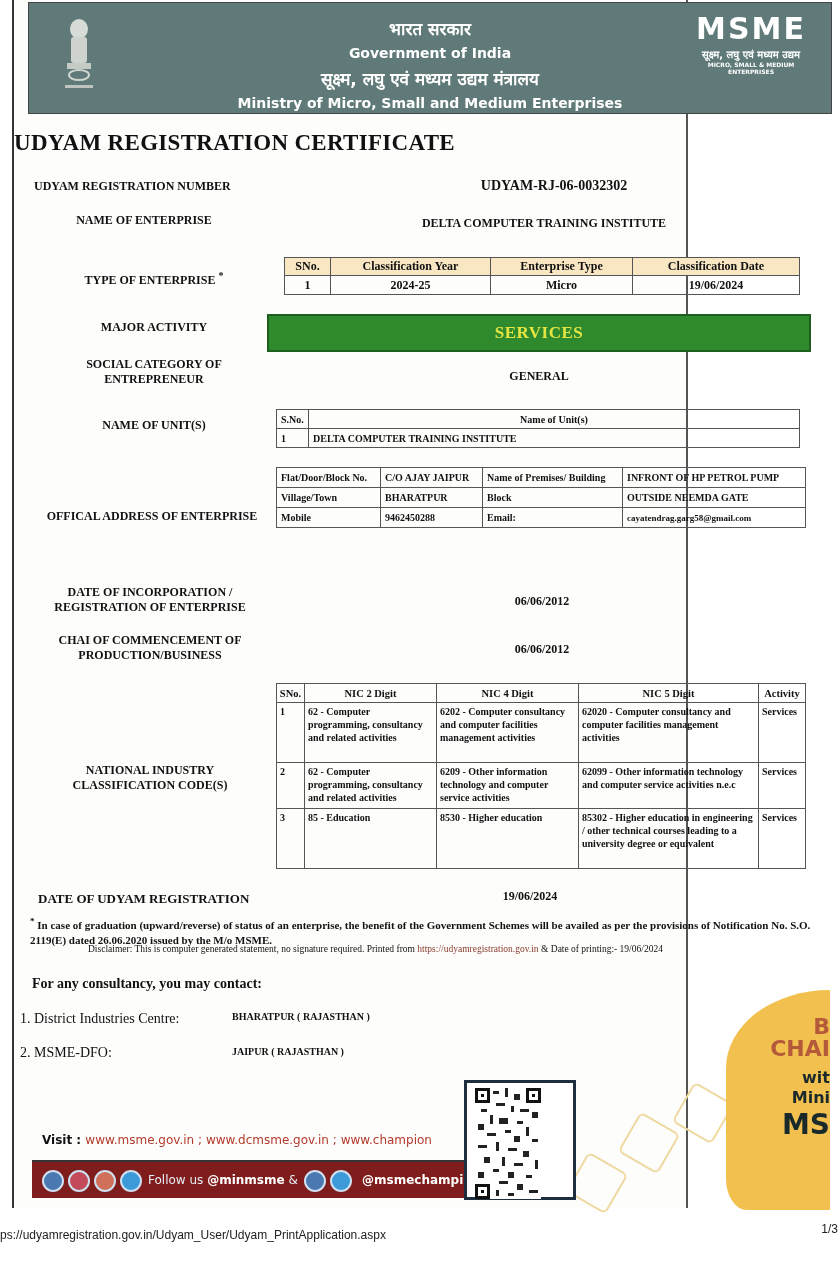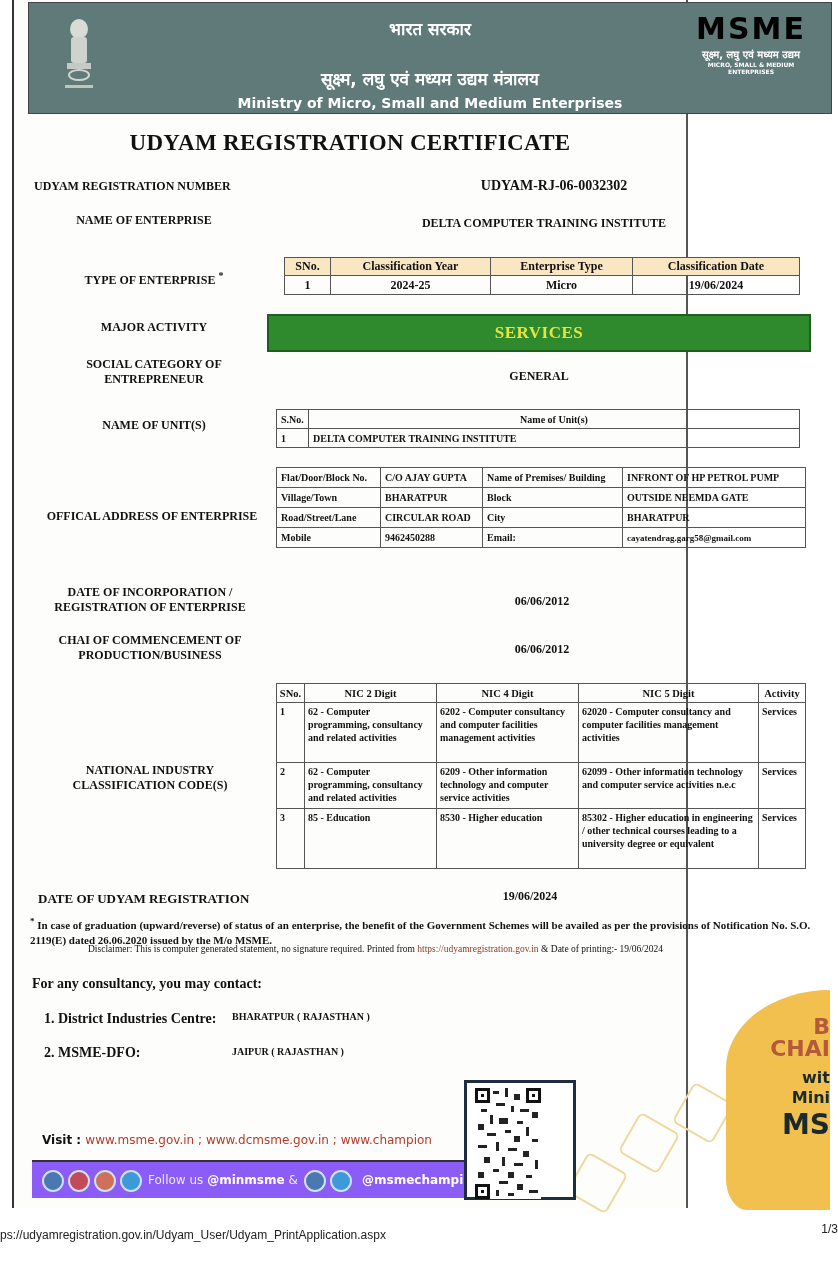--- a/index.html
+++ b/index.html
@@ -8,25 +8,25 @@
 
   .page { position: absolute; left: 12px; top: 0; width: 676px; height: 1208px; border-left: 2px solid #333; border-right: 2px solid #555; background: #fdfdfc; }
 
   .banner { position: absolute; left: 14px; top: 2px; width: 804px; height: 112px; background: #5f7a78; border: 1px solid #444; color: #fff; }
   .emblem { position: absolute; left: 30px; top: 10px; width: 40px; height: 84px; }
   .banner .l1 { position: absolute; left: 0; right: 0; top: 14px; text-align: center; font-family: "DejaVu Sans", sans-serif; font-size: 17px; font-weight: bold; }
   .banner .l2 { position: absolute; left: 0; right: 0; top: 42px; text-align: center; font-family: "DejaVu Sans", sans-serif; font-size: 14px; font-weight: bold; }
   .banner .l3 { position: absolute; left: 0; right: 0; top: 64px; text-align: center; font-family: "DejaVu Sans", sans-serif; font-size: 17px; font-weight: bold; }
   .banner .l4 { position: absolute; left: 0; right: 0; top: 92px; text-align: center; font-family: "DejaVu Sans", sans-serif; font-size: 14px; font-weight: bold; }
   .msme-logo { position: absolute; right: 16px; top: 10px; width: 128px; text-align: center; }
-  .msme-logo .big { font-family: "DejaVu Sans", sans-serif; font-weight: bold; font-size: 30px; letter-spacing: 2px; line-height: 32px; color: #000000; }
+  .msme-logo .big { font-family: "DejaVu Sans", sans-serif; font-weight: bold; font-size: 30px; letter-spacing: 2px; line-height: 32px; color: #ffffff; }
   .msme-logo .hin { font-size: 10px; font-family: "DejaVu Sans", sans-serif; font-weight: bold; margin-top: 2px; }
   .msme-logo .eng { font-size: 6px; font-family: "DejaVu Sans", sans-serif; font-weight: bold; }
 
-  .title { position: absolute; left: 0; right: 0; top: 130px; text-align: center; font-size: 23px; font-weight: bold; letter-spacing: 0.3px; }
+  .title { position: absolute; left: 0; right: 0; top: 130px; font-size: 23px; font-weight: bold; letter-spacing: 0.3px; }
 
   .lbl { position: absolute; font-weight: bold; font-size: 12px; text-align: center; line-height: 15px; }
   .val { position: absolute; font-weight: bold; font-size: 12px; text-align: center; }
 
   table { border-collapse: collapse; position: absolute; font-family: "Liberation Serif", serif; font-weight: bold; }
   td, th { border: 1px solid #555; }
 
   .cls-table { left: 270px; top: 257px; width: 516px; font-size: 12px; }
   .cls-table th { background: #f9e7c4; height: 18px; text-align: center; }
   .cls-table td { height: 19px; text-align: center; }
@@ -41,26 +41,26 @@
 
   .nic-table { left: 262px; top: 683px; width: 530px; font-size: 10px; line-height: 13px; }
   .nic-table th { height: 19px; text-align: center; font-size: 10.5px; }
   .nic-table td { vertical-align: top; padding: 2px 3px; }
 
   .footnote { position: absolute; left: 16px; top: 914px; width: 790px; font-size: 11px; font-weight: bold; line-height: 15px; }
   .disclaimer { position: absolute; left: 74px; top: 944px; font-size: 9.5px; }
   .disclaimer .link { color: #8a3a2a; }
 
   .assist { position: absolute; left: 18px; top: 976px; font-size: 14px; font-weight: bold; }
-  .contact-lbl { position: absolute; left: 30px; font-size: 14px; font-weight: bold; }
+  .contact-lbl { position: absolute; left: 6px; font-size: 14px; font-weight: normal; }
   .contact-val { position: absolute; left: 218px; font-size: 10px; font-weight: bold; }
 
   .visit { position: absolute; left: 28px; top: 1133px; font-family: "DejaVu Sans", sans-serif; font-size: 12px; font-weight: bold; white-space: nowrap; }
   .visit .links { color: #b43a2b; font-weight: normal; }
-  .social { position: absolute; left: 18px; top: 1160px; width: 438px; height: 38px; background: #8b5cf6; border-top: 2px solid #333; }
+  .social { position: absolute; left: 18px; top: 1160px; width: 438px; height: 38px; background: #7f1d1d; border-top: 2px solid #333; }
   .social .ico { position: absolute; top: 8px; width: 22px; height: 22px; border-radius: 50%; border: 2px solid #cfe0f0; }
   .social .txt { position: absolute; top: 11px; font-family: "DejaVu Sans", sans-serif; font-size: 12px; color: #e8eef5; white-space: nowrap; }
   .social .txt b { color: #fff; }
 
   .qr-wrap { position: absolute; left: 450px; top: 1080px; width: 112px; height: 120px; border: 3px solid #1e2d40; background: #fff; }
   .qr { position: absolute; left: 8px; top: 4px; width: 66px; height: 112px; }
 
   .champ { position: absolute; left: 712px; top: 990px; width: 104px; height: 220px; background: #f2c04f; border-top-left-radius: 200px 150px; border-bottom-left-radius: 40px 60px; overflow: hidden; }
   .champ .t1 { position: absolute; right: 0; top: 24px; color: #b45a3a; font-family: "DejaVu Sans", sans-serif; font-size: 22px; font-weight: bold; }
   .champ .t2 { position: absolute; right: 0; top: 46px; color: #b45a3a; font-family: "DejaVu Sans", sans-serif; font-size: 22px; font-weight: bold; }
@@ -79,20 +79,21 @@
 
   <div class="banner">
     <svg class="emblem" viewBox="0 0 40 84">
       <ellipse cx="20" cy="16" rx="9" ry="10" fill="#d8dcd6"></ellipse>
       <rect x="12" y="24" width="16" height="26" rx="3" fill="#cfd3cd"></rect>
       <rect x="8" y="50" width="24" height="6" fill="#c6cac4"></rect>
       <ellipse cx="20" cy="62" rx="10" ry="5" fill="none" stroke="#d0d4ce" stroke-width="2"></ellipse>
       <rect x="6" y="72" width="28" height="3" fill="#c0c4be"></rect>
     </svg>
     <div class="l1">भारत सरकार</div>
+    <div class="l2">Government of India</div>
     <div class="l3">सूक्ष्म, लघु एवं मध्यम उद्यम मंत्रालय</div>
     <div class="l4">Ministry of Micro, Small and Medium Enterprises</div>
     <div class="msme-logo">
       <div class="big">MSME</div>
       <div class="hin">सूक्ष्म, लघु एवं मध्यम उद्यम</div>
       <div class="eng">MICRO, SMALL &amp; MEDIUM ENTERPRISES</div>
     </div>
   </div>
 
   <div class="title">UDYAM REGISTRATION CERTIFICATE</div>
@@ -146,35 +147,29 @@
       <td>DELTA COMPUTER TRAINING INSTITUTE</td>
     </tr>
   </tbody>
     </table>
 
   <div class="lbl" style="left:16px; top:509px; width:244px;">OFFICAL ADDRESS OF ENTERPRISE</div>
   <table class="addr-table">
     <tbody>
         <tr>
       <td style="width:104px">Flat/Door/Block No.</td>
-      <td style="width:102px">C/O AJAY GUPTA</td>
+      <td style="width:102px">C/O AJAY JAIPUR</td>
       <td style="width:140px">Name of Premises/ Building</td>
       <td>INFRONT OF HP PETROL PUMP</td>
     </tr>
     <tr>
       <td>Village/Town</td>
       <td>BHARATPUR</td>
       <td>Block</td>
       <td>OUTSIDE NEEMDA GATE</td>
-    </tr>
-    <tr>
-      <td>Road/Street/Lane</td>
-      <td>CIRCULAR ROAD</td>
-      <td>City</td>
-      <td>BHARATPUR</td>
     </tr>
     <tr>
       <td>Mobile</td>
       <td>9462450288</td>
       <td>Email:</td>
       <td style="font-size:9px">cayatendrag.garg58@gmail.com</td>
     </tr>
   </tbody>
     </table>
 

